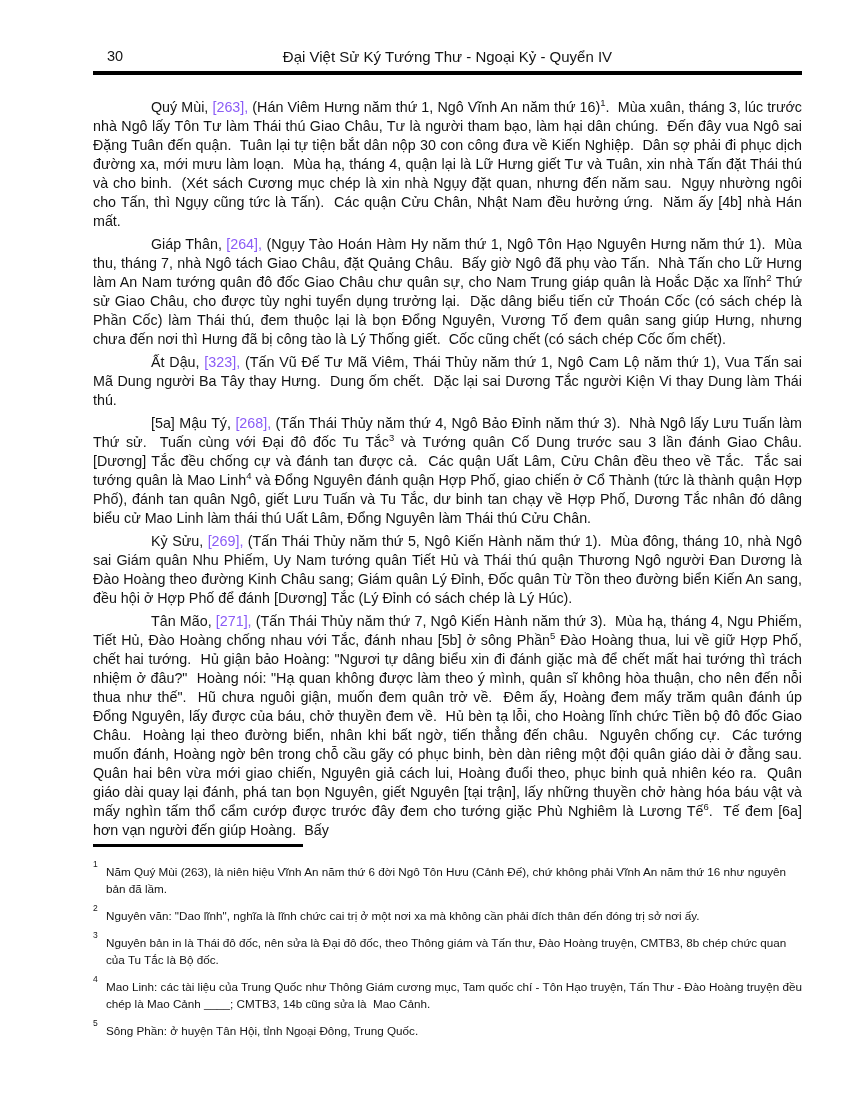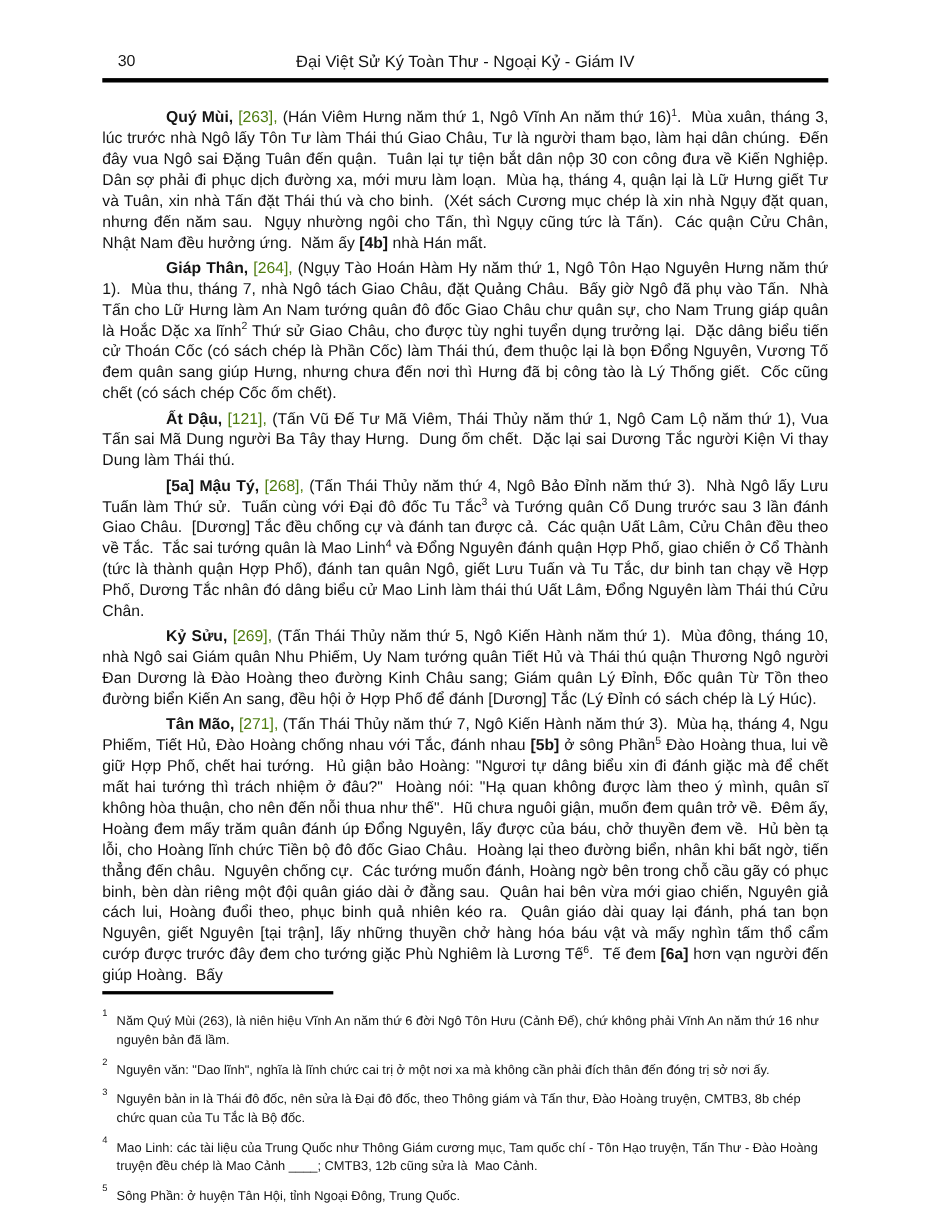--- a/index.html
+++ b/index.html
@@ -3,21 +3,21 @@
 <meta charset="utf-8">
 <style>
   html, body { margin: 0; padding: 0; background: #ffffff; }
   .page {
     position: relative;
     width: 850px;
     height: 1100px;
     margin: 0 auto;
     background: #ffffff;
     box-sizing: border-box;
-    padding: 48px 97px 100px 93px;
+    padding: 48px 48px 100px 93px;
     overflow: hidden;
     display: flex;
     flex-direction: column;
     font-family: "Liberation Sans", "DejaVu Sans", sans-serif;
     color: #141414;
   }
   header.page-header {
     position: relative;
     border-bottom: 4px solid #000000;
     padding-bottom: 6px;
@@ -33,22 +33,22 @@
   }
   main.doc-body { margin-top: 23px; }
   p.para {
     margin: 0 0 4px 0;
     font-size: 14.3px;
     line-height: 19px;
     text-align: justify;
     text-indent: 58px;
     white-space: pre-wrap;
   }
-  .run-bold { font-weight: bold; }
-  .run-cite { color: #4d7c0f; }
+  .run-bold { font-weight: normal; }
+  .run-cite { color: #8b5cf6; }
   sup.run-sup {
     font-size: 9.5px;
     line-height: 0;
     vertical-align: super;
   }
   footer.footnotes {
     margin-top: auto;
   }
   .fn-rule {
     width: 210px;
@@ -73,36 +73,36 @@
     line-height: 0;
   }
 </style>
 </head>
 <body>
 
 <div class="page">
 
   <header class="page-header">
     <span class="page-number">30</span>
-    <span class="page-title">Đại Việt Sử Ký Toàn Thư - Ngoại Kỷ - Giám IV</span>
+    <span class="page-title">Đại Việt Sử Ký Tướng Thư - Ngoại Kỷ - Quyển IV</span>
   </header>
 
   <main class="doc-body">
       <p class="para"><span class="run run-bold">Quý Mùi, </span><span class="run run-cite">[263], </span><span class="run run-normal">(Hán Viêm Hưng năm thứ 1, Ngô Vĩnh An năm thứ 16)</span><sup class="run run-sup">1</sup><span class="run run-normal">.  Mùa xuân, tháng 3, lúc trước nhà Ngô lấy Tôn Tư làm Thái thú Giao Châu, Tư là người tham bạo, làm hại dân chúng.  Đến đây vua Ngô sai Đặng Tuân đến quận.  Tuân lại tự tiện bắt dân nộp 30 con công đưa về Kiến Nghiệp.  Dân sợ phải đi phục dịch đường xa, mới mưu làm loạn.  Mùa hạ, tháng 4, quận lại là Lữ Hưng giết Tư và Tuân, xin nhà Tấn đặt Thái thú và cho binh.  (Xét sách Cương mục chép là xin nhà Ngụy đặt quan, nhưng đến năm sau.  Ngụy nhường ngôi cho Tấn, thì Ngụy cũng tức là Tấn).  Các quận Cửu Chân, Nhật Nam đều hưởng ứng.  Năm ấy </span><span class="run run-bold">[4b]</span><span class="run run-normal"> nhà Hán mất.</span></p>
       <p class="para"><span class="run run-bold">Giáp Thân, </span><span class="run run-cite">[264], </span><span class="run run-normal">(Ngụy Tào Hoán Hàm Hy năm thứ 1, Ngô Tôn Hạo Nguyên Hưng năm thứ 1).  Mùa thu, tháng 7, nhà Ngô tách Giao Châu, đặt Quảng Châu.  Bấy giờ Ngô đã phụ vào Tấn.  Nhà Tấn cho Lữ Hưng làm An Nam tướng quân đô đốc Giao Châu chư quân sự, cho Nam Trung giáp quân là Hoắc Dặc xa lĩnh</span><sup class="run run-sup">2</sup><span class="run run-normal"> Thứ sử Giao Châu, cho được tùy nghi tuyển dụng trưởng lại.  Dặc dâng biểu tiến cử Thoán Cốc (có sách chép là Phần Cốc) làm Thái thú, đem thuộc lại là bọn Đổng Nguyên, Vương Tố đem quân sang giúp Hưng, nhưng chưa đến nơi thì Hưng đã bị công tào là Lý Thống giết.  Cốc cũng chết (có sách chép Cốc ốm chết).</span></p>
-      <p class="para"><span class="run run-bold">Ất Dậu, </span><span class="run run-cite">[121], </span><span class="run run-normal">(Tấn Vũ Đế Tư Mã Viêm, Thái Thủy năm thứ 1, Ngô Cam Lộ năm thứ 1), Vua Tấn sai Mã Dung người Ba Tây thay Hưng.  Dung ốm chết.  Dặc lại sai Dương Tắc người Kiện Vi thay Dung làm Thái thú.</span></p>
+      <p class="para"><span class="run run-bold">Ất Dậu, </span><span class="run run-cite">[323], </span><span class="run run-normal">(Tấn Vũ Đế Tư Mã Viêm, Thái Thủy năm thứ 1, Ngô Cam Lộ năm thứ 1), Vua Tấn sai Mã Dung người Ba Tây thay Hưng.  Dung ốm chết.  Dặc lại sai Dương Tắc người Kiện Vi thay Dung làm Thái thú.</span></p>
       <p class="para"><span class="run run-bold">[5a] Mậu Tý, </span><span class="run run-cite">[268], </span><span class="run run-normal">(Tấn Thái Thủy năm thứ 4, Ngô Bảo Đỉnh năm thứ 3).  Nhà Ngô lấy Lưu Tuấn làm Thứ sử.  Tuấn cùng với Đại đô đốc Tu Tắc</span><sup class="run run-sup">3</sup><span class="run run-normal"> và Tướng quân Cố Dung trước sau 3 lần đánh Giao Châu.  [Dương] Tắc đều chống cự và đánh tan được cả.  Các quận Uất Lâm, Cửu Chân đều theo về Tắc.  Tắc sai tướng quân là Mao Linh</span><sup class="run run-sup">4</sup><span class="run run-normal"> và Đổng Nguyên đánh quận Hợp Phố, giao chiến ở Cổ Thành (tức là thành quận Hợp Phố), đánh tan quân Ngô, giết Lưu Tuấn và Tu Tắc, dư binh tan chạy về Hợp Phố, Dương Tắc nhân đó dâng biểu cử Mao Linh làm thái thú Uất Lâm, Đổng Nguyên làm Thái thú Cửu Chân.</span></p>
       <p class="para"><span class="run run-bold">Kỷ Sửu, </span><span class="run run-cite">[269], </span><span class="run run-normal">(Tấn Thái Thủy năm thứ 5, Ngô Kiến Hành năm thứ 1).  Mùa đông, tháng 10, nhà Ngô sai Giám quân Nhu Phiếm, Uy Nam tướng quân Tiết Hủ và Thái thú quận Thương Ngô người Đan Dương là Đào Hoàng theo đường Kinh Châu sang; Giám quân Lý Đỉnh, Đốc quân Từ Tồn theo đường biển Kiến An sang, đều hội ở Hợp Phố để đánh [Dương] Tắc (Lý Đỉnh có sách chép là Lý Húc).</span></p>
       <p class="para"><span class="run run-bold">Tân Mão, </span><span class="run run-cite">[271], </span><span class="run run-normal">(Tấn Thái Thủy năm thứ 7, Ngô Kiến Hành năm thứ 3).  Mùa hạ, tháng 4, Ngu Phiếm, Tiết Hủ, Đào Hoàng chống nhau với Tắc, đánh nhau </span><span class="run run-bold">[5b]</span><span class="run run-normal"> ở sông Phần</span><sup class="run run-sup">5</sup><span class="run run-normal"> Đào Hoàng thua, lui về giữ Hợp Phố, chết hai tướng.  Hủ giận bảo Hoàng: "Ngươi tự dâng biểu xin đi đánh giặc mà để chết mất hai tướng thì trách nhiệm ở đâu?"  Hoàng nói: "Hạ quan không được làm theo ý mình, quân sĩ không hòa thuận, cho nên đến nỗi thua như thế".  Hũ chưa nguôi giận, muốn đem quân trở về.  Đêm ấy, Hoàng đem mấy trăm quân đánh úp Đổng Nguyên, lấy được của báu, chở thuyền đem về.  Hủ bèn tạ lỗi, cho Hoàng lĩnh chức Tiền bộ đô đốc Giao Châu.  Hoàng lại theo đường biển, nhân khi bất ngờ, tiến thẳng đến châu.  Nguyên chống cự.  Các tướng muốn đánh, Hoàng ngờ bên trong chỗ cầu gãy có phục binh, bèn dàn riêng một đội quân giáo dài ở đằng sau.  Quân hai bên vừa mới giao chiến, Nguyên giả cách lui, Hoàng đuổi theo, phục binh quả nhiên kéo ra.  Quân giáo dài quay lại đánh, phá tan bọn Nguyên, giết Nguyên [tại trận], lấy những thuyền chở hàng hóa báu vật và mấy nghìn tấm thổ cẩm cướp được trước đây đem cho tướng giặc Phù Nghiêm là Lương Tế</span><sup class="run run-sup">6</sup><span class="run run-normal">.  Tế đem </span><span class="run run-bold">[6a]</span><span class="run run-normal"> hơn vạn người đến giúp Hoàng.  Bấy</span></p>
     </main>
 
   <footer class="footnotes">
     <div class="fn-rule"></div>
     <div id="fn-container">
         <p class="footnote"><sup class="fn-marker">1</sup><span>Năm Quý Mùi (263), là niên hiệu Vĩnh An năm thứ 6 đời Ngô Tôn Hưu (Cảnh Đế), chứ không phải Vĩnh An năm thứ 16 như nguyên bản đã lầm.</span></p>
         <p class="footnote"><sup class="fn-marker">2</sup><span>Nguyên văn: "Dao lĩnh", nghĩa là lĩnh chức cai trị ở một nơi xa mà không cần phải đích thân đến đóng trị sở nơi ấy.</span></p>
         <p class="footnote"><sup class="fn-marker">3</sup><span>Nguyên bản in là Thái đô đốc, nên sửa là Đại đô đốc, theo Thông giám và Tấn thư, Đào Hoàng truyện, CMTB3, 8b chép chức quan của Tu Tắc là Bộ đốc.</span></p>
-        <p class="footnote"><sup class="fn-marker">4</sup><span>Mao Linh: các tài liệu của Trung Quốc như Thông Giám cương mục, Tam quốc chí - Tôn Hạo truyện, Tấn Thư - Đào Hoàng truyện đều chép là Mao Cảnh ____; CMTB3, 12b cũng sửa là  Mao Cảnh.</span></p>
+        <p class="footnote"><sup class="fn-marker">4</sup><span>Mao Linh: các tài liệu của Trung Quốc như Thông Giám cương mục, Tam quốc chí - Tôn Hạo truyện, Tấn Thư - Đào Hoàng truyện đều chép là Mao Cảnh ____; CMTB3, 14b cũng sửa là  Mao Cảnh.</span></p>
         <p class="footnote"><sup class="fn-marker">5</sup><span>Sông Phần: ở huyện Tân Hội, tỉnh Ngoại Đông, Trung Quốc.</span></p>
       </div>
   </footer>
 
 </div>
 
 </body></html>

